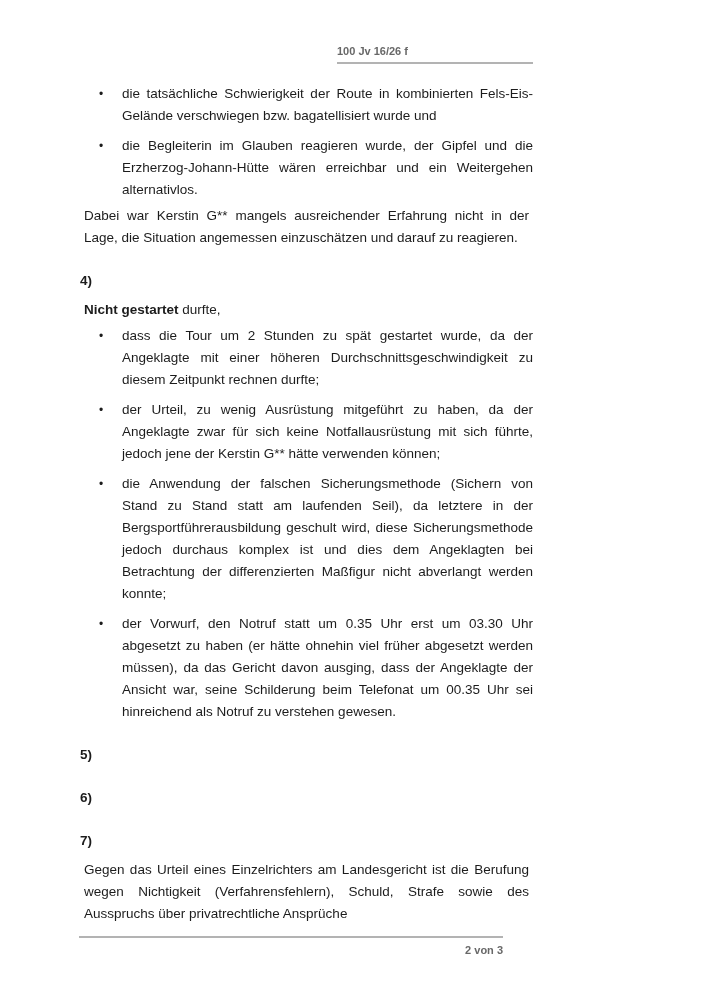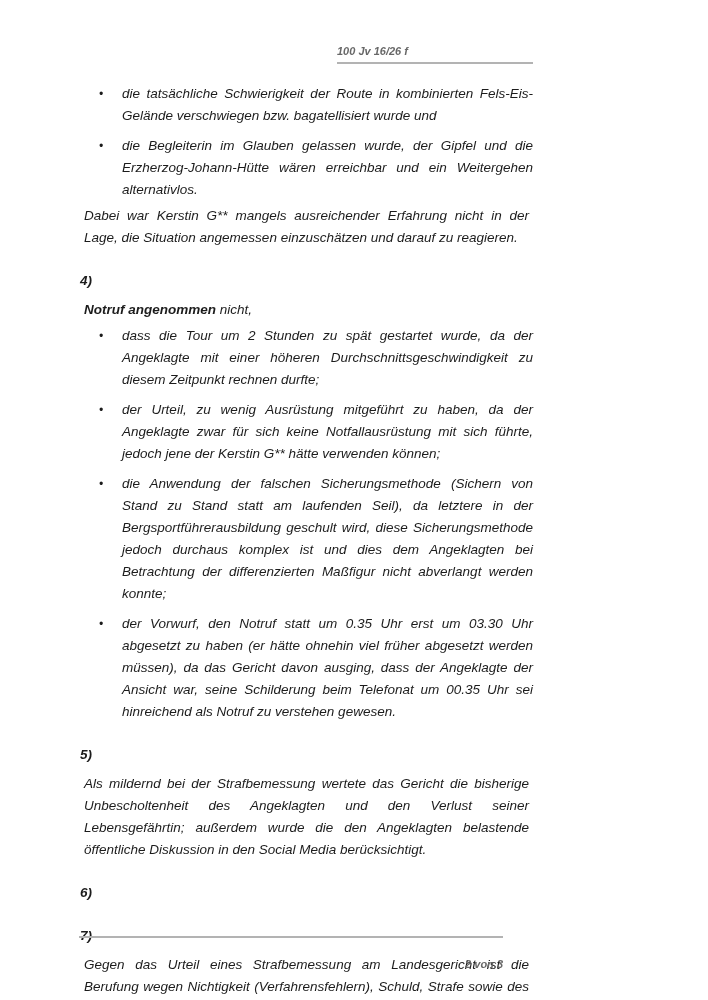--- a/index.html
+++ b/index.html
@@ -7,21 +7,20 @@
     position: relative;
     width: 581px;
     height: 1000px;
     background: #ffffff;
     font-family: "Liberation Sans", sans-serif;
     font-size: 13.5px;
     line-height: 22px;
     color: #1c1c1c;
     overflow: hidden;
     box-sizing: border-box;
-    font-style: italic;
   }
   .content {
     position: absolute;
     top: 45px;
     left: 80px;
     right: 48px;
   }
   
   .header-row {
     display: flex;
@@ -72,21 +71,21 @@
   .lead b { font-weight: bold; }
   .lead { margin: 0; }
   .list-gap { margin-top: 8px; }
   
   .footer {
     position: absolute;
     left: 79px;
     right: 78px;
     top: 936px;
     border-top: 2px solid #b3b3b3;
-    padding-top: 19px;
+    padding-top: 5px;
     text-align: right;
     font-size: 11px;
     font-weight: bold;
     color: #686868;
     line-height: 14px;
   }
 </style>
 </head>
 <body>
 
@@ -97,28 +96,28 @@
       <div class="case-ref">100 Jv 16/26 f</div>
     </div>
 
     <ul class="bullets">
       <li>
         <span class="dot">•</span>
         <span class="li-text">die tatsächliche Schwierigkeit der Route in kombinierten Fels-Eis-Gelände verschwiegen bzw. bagatellisiert wurde und</span>
       </li>
       <li>
         <span class="dot">•</span>
-        <span class="li-text">die Begleiterin im Glauben gelassen wurde, der Gipfel und die Erzherzog-Johann-Hütte wären erreichbar und ein Weitergehen alternativlos.</span>
+        <span class="li-text">die Begleiterin im Glauben reagieren wurde, der Gipfel und die Erzherzog-Johann-Hütte wären erreichbar und ein Weitergehen alternativlos.</span>
       </li>
     </ul>
 
     <p class="body after-list">Dabei war Kerstin G** mangels ausreichender Erfahrung nicht in der Lage, die Situation angemessen einzuschätzen und darauf zu reagieren.</p>
 
     <div class="sec-num">4)</div>
-    <p class="body lead"><b>Notruf angenommen</b><span> nicht,</span></p>
+    <p class="body lead"><b>Nicht gestartet</b><span> durfte,</span></p>
 
     <ul class="bullets list-gap">
       <li>
         <span class="dot">•</span>
         <span class="li-text">dass die Tour um 2 Stunden zu spät gestartet wurde, da der  Angeklagte mit einer höheren Durchschnittsgeschwindigkeit zu diesem Zeitpunkt rechnen durfte;</span>
       </li>
       <li>
         <span class="dot">•</span>
         <span class="li-text">der Urteil, zu wenig Ausrüstung mitgeführt zu haben, da der Angeklagte zwar für sich keine Notfallausrüstung mit sich führte, jedoch jene der Kerstin G** hätte verwenden können;</span>
       </li>
@@ -126,25 +125,24 @@
         <span class="dot">•</span>
         <span class="li-text">die Anwendung der falschen Sicherungsmethode (Sichern von Stand zu Stand statt am laufenden Seil), da letztere in der Bergsportführerausbildung geschult wird, diese Sicherungsmethode jedoch durchaus komplex ist und dies dem Angeklagten bei Betrachtung der differenzierten Maßfigur nicht abverlangt werden konnte;</span>
       </li>
       <li>
         <span class="dot">•</span>
         <span class="li-text">der Vorwurf, den Notruf statt um 0.35 Uhr erst um 03.30 Uhr abgesetzt zu haben (er hätte ohnehin viel früher abgesetzt werden müssen), da das Gericht davon ausging, dass der Angeklagte der Ansicht war, seine Schilderung beim Telefonat um 00.35 Uhr sei hinreichend als Notruf zu verstehen gewesen.</span>
       </li>
     </ul>
 
     <div class="sec-num">5)</div>
-    <p class="body">Als mildernd bei der Strafbemessung wertete das Gericht die bisherige Unbescholtenheit des Angeklagten und den Verlust seiner Lebensgefährtin; außerdem wurde die den Angeklagten belastende öffentliche Diskussion in den Social Media berücksichtigt.</p>
 
     <div class="sec-num">6)</div>
 
     <div class="sec-num">7)</div>
-    <p class="body">Gegen das Urteil eines Strafbemessung am Landesgericht ist die Berufung wegen Nichtigkeit (Verfahrensfehlern), Schuld, Strafe sowie des Ausspruchs über privatrechtliche Ansprüche</p>
+    <p class="body">Gegen das Urteil eines Einzelrichters am Landesgericht ist die Berufung wegen Nichtigkeit (Verfahrensfehlern), Schuld, Strafe sowie des Ausspruchs über privatrechtliche Ansprüche</p>
 
   </div>
 
   <div class="footer">
     <span>2 von 3</span>
   </div>
 </div>
 
 </body></html>

